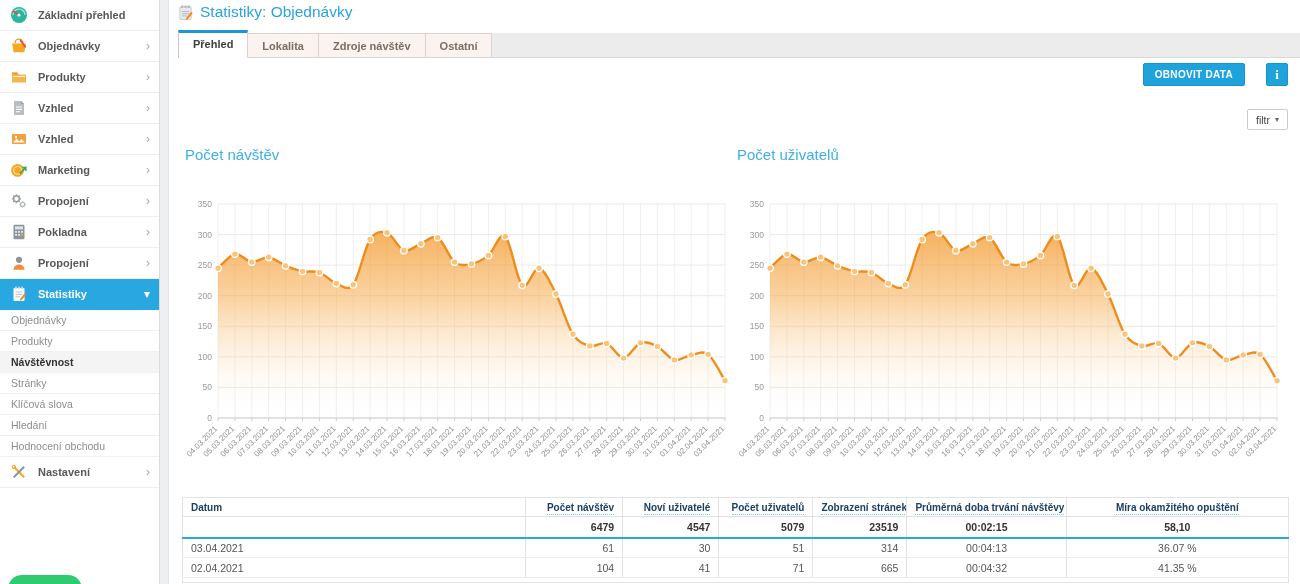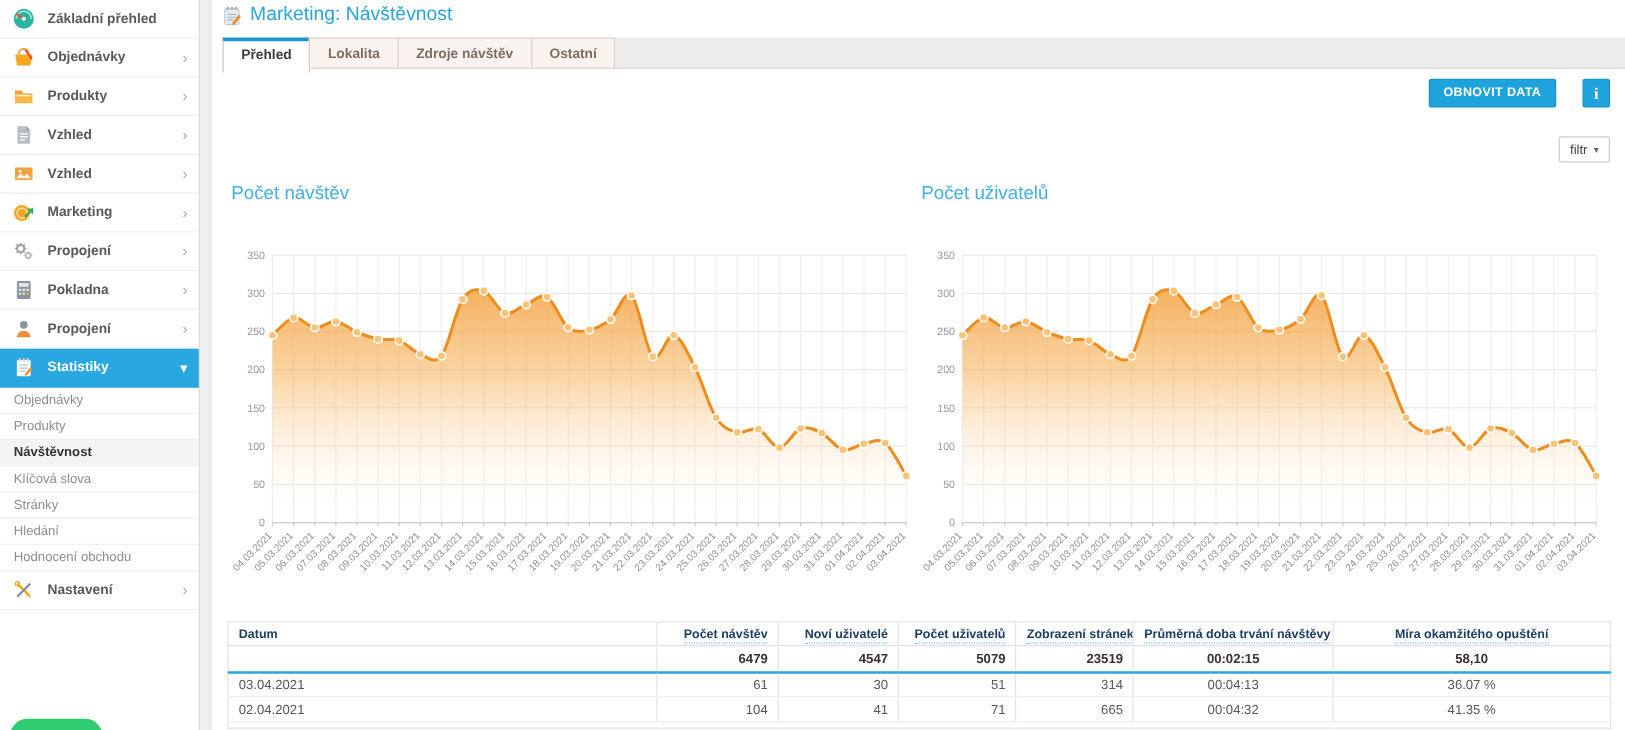--- a/index.html
+++ b/index.html
@@ -26,21 +26,21 @@
   .gutter{position:absolute;left:160px;top:0;width:9px;height:584px;background:#edeff0;
           border-right:1px solid #e2e4e5;box-sizing:border-box;z-index:2;}
 
   
   .main{position:absolute;left:170px;top:0;width:1130px;height:584px;background:#fff;}
 
   .page-header{position:absolute;left:7px;top:3px;display:flex;align-items:center;gap:6px;}
   .page-header .icon svg{width:17px;height:17px;display:block;}
   .page-title{font-size:15.5px;color:#2aa4de;font-weight:normal;margin:0;}
 
-  .tabbar{position:absolute;left:8px;top:30px;right:0;height:28px;display:flex;}
+  .tabbar{position:absolute;left:8px;top:30px;right:0;height:28px;display:flex;align-items:flex-end;}
   .tab{height:25px;line-height:24px;padding:0 14px;font-size:11px;font-weight:bold;color:#7e6c63;
        background:#fbf3f0;border:1px solid #dcd2ce;box-sizing:border-box;cursor:pointer;margin-left:-1px;}
   .tab:first-child{margin-left:0;}
   .tab.active{background:#fff;color:#3c3c3c;border:1px solid #c9c9c9;border-top:3px solid #1d96d3;
               border-bottom:none;height:28px;line-height:23px;}
   .tab-filler{flex:1;height:25px;background:#ececec;border-bottom:1px solid #d9d9d9;box-sizing:border-box;}
 
   .toolbar{position:absolute;top:63px;right:12px;display:flex;gap:21px;}
   .btn-refresh{height:23px;padding:0 11px;background:#1fa3dc;color:#fff;font-size:10px;font-weight:bold;
                border:1px solid #1b93c8;border-radius:2px;letter-spacing:.3px;cursor:pointer;
@@ -199,22 +199,22 @@
           <path d="M5.5 7h7M5.5 9.4h7M5.5 11.8h4.5" stroke="#b9c2c8" stroke-width="1"></path>
           <path d="M10.2 13.8l4.6-5.6 1.5 1.2-4.6 5.6-2 .8z" fill="#f08c1e"></path>
         </svg>
       </span>
       <span class="lbl">Statistiky</span>
       <span class="chev">▾</span>
     </div>
     <div class="sub-item">Objednávky</div>
     <div class="sub-item">Produkty</div>
     <div class="sub-item current">Návštěvnost</div>
+    <div class="sub-item">Stránky</div>
     <div class="sub-item">Klíčová slova</div>
-    <div class="sub-item">Stránky</div>
     <div class="sub-item">Hledání</div>
     <div class="sub-item">Hodnocení obchodu</div>
     <div class="side-item">
       <span class="icon">
         <svg viewBox="0 0 18 18">
           <path d="M3.1 4.5L4.5 3.1l10.4 10.4-1.4 1.4z" fill="#f5a623"></path>
           <path d="M14.9 4.5l-1.4-1.4L3.1 13.5l1.4 1.4z" fill="#8d959c"></path>
           <circle cx="3.9" cy="3.9" r="1.7" fill="none" stroke="#f5a623" stroke-width="1"></circle>
         </svg>
       </span>
@@ -230,21 +230,21 @@
     <span class="icon">
       <svg viewBox="0 0 18 18">
           <rect x="3" y="3" width="12" height="13.5" rx="1" fill="#e7ebee" stroke="#b9c1c7" stroke-width="0.8"></rect>
           <rect x="4.6" y="1.6" width="2" height="2.6" fill="#aeb6bc"></rect>
           <rect x="8" y="1.6" width="2" height="2.6" fill="#aeb6bc"></rect>
           <rect x="11.4" y="1.6" width="2" height="2.6" fill="#aeb6bc"></rect>
           <path d="M5.2 8h7.6M5.2 10.3h7.6M5.2 12.6h5" stroke="#aab3b9" stroke-width="0.9"></path>
           <path d="M9.8 14.6l5.2-6.3 1.7 1.4-5.2 6.3-2.3.9z" fill="#f08c1e"></path>
         </svg>
     </span>
-    <h1 class="page-title">Marketing: Návštěvnost</h1>
+    <h1 class="page-title">Statistiky: Objednávky</h1>
   </div>
 
   <div class="tabbar" id="tabbar">
       <div class="tab active">Přehled</div>
       <div class="tab">Lokalita</div>
       <div class="tab">Zdroje návštěv</div>
       <div class="tab">Ostatní</div>
       <div class="tab-filler"></div>
     </div>
 

